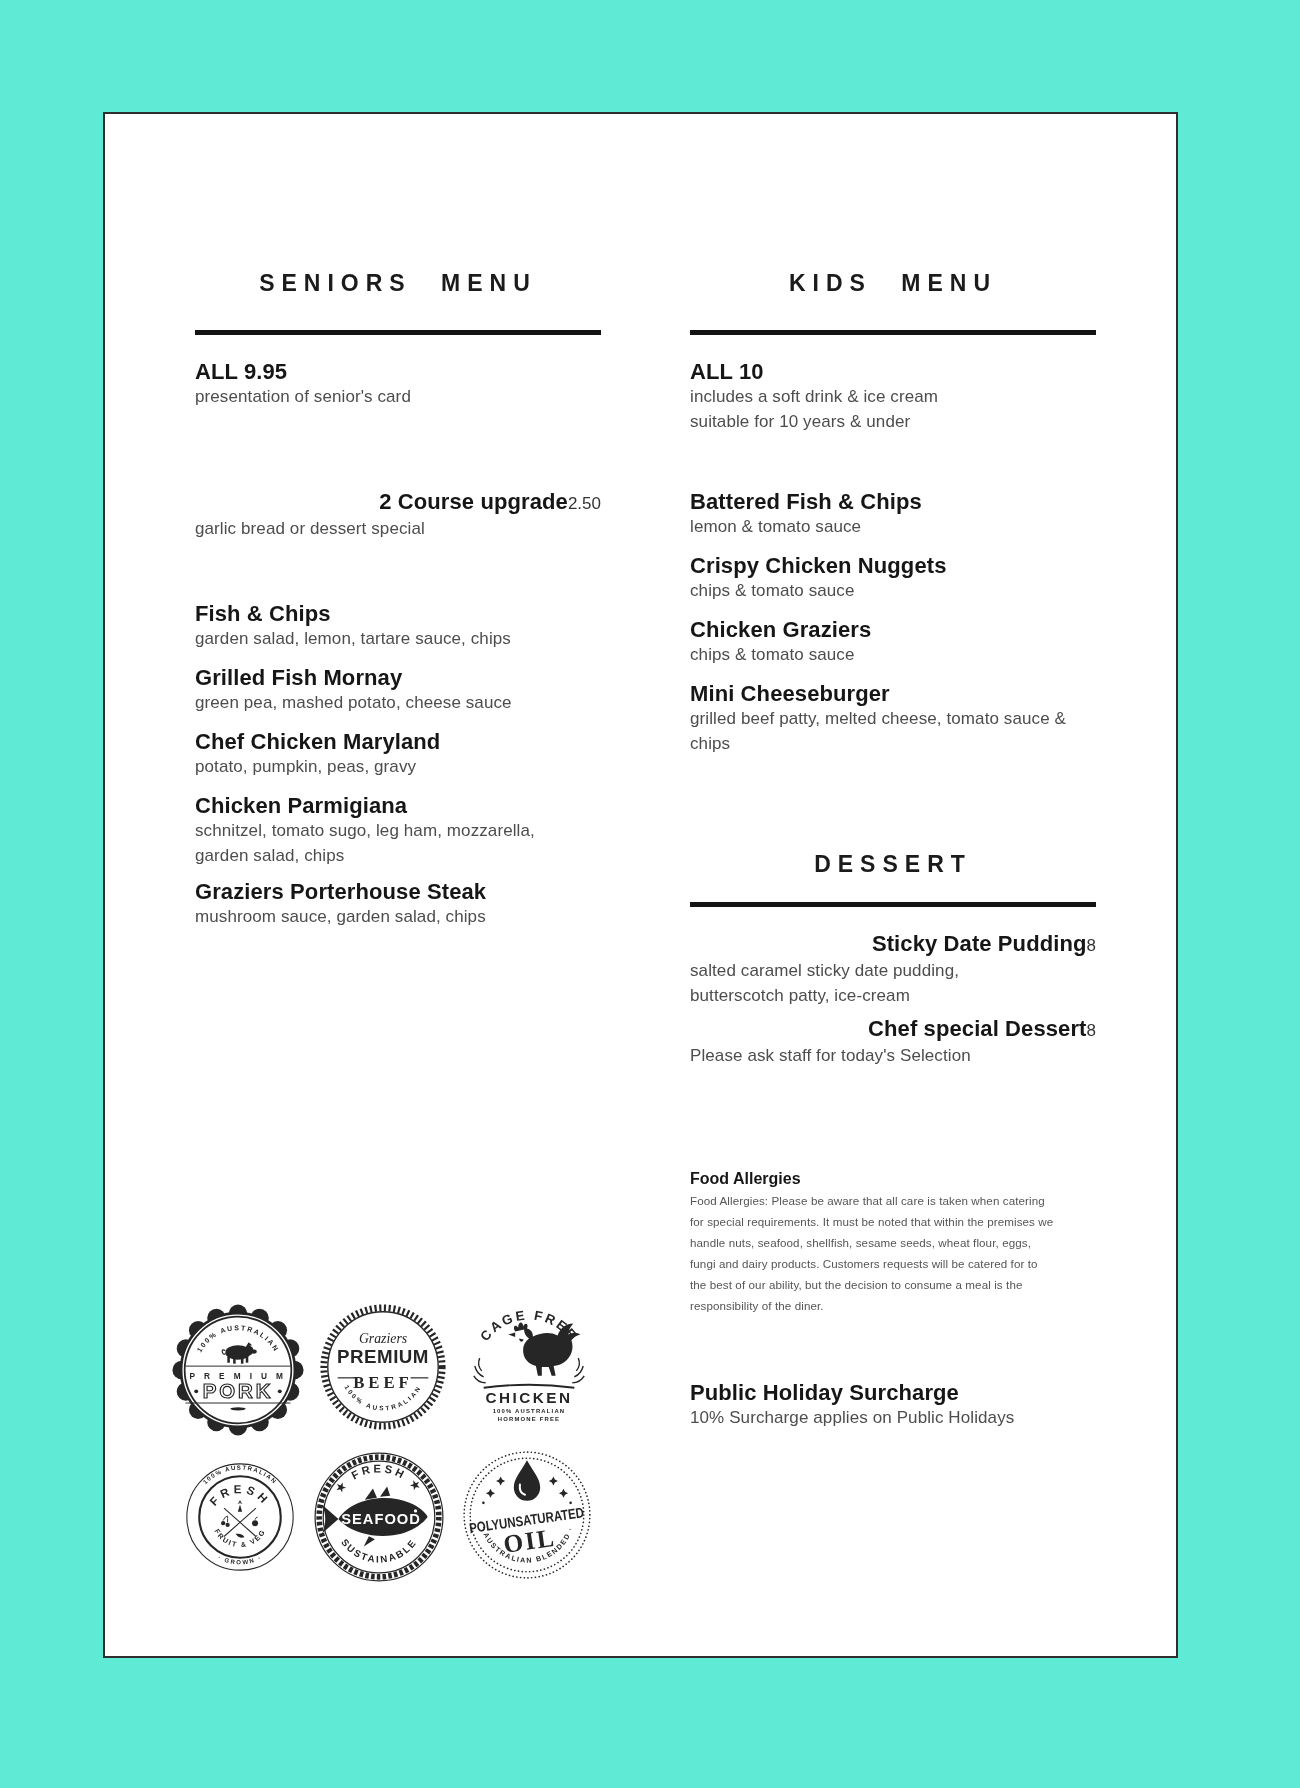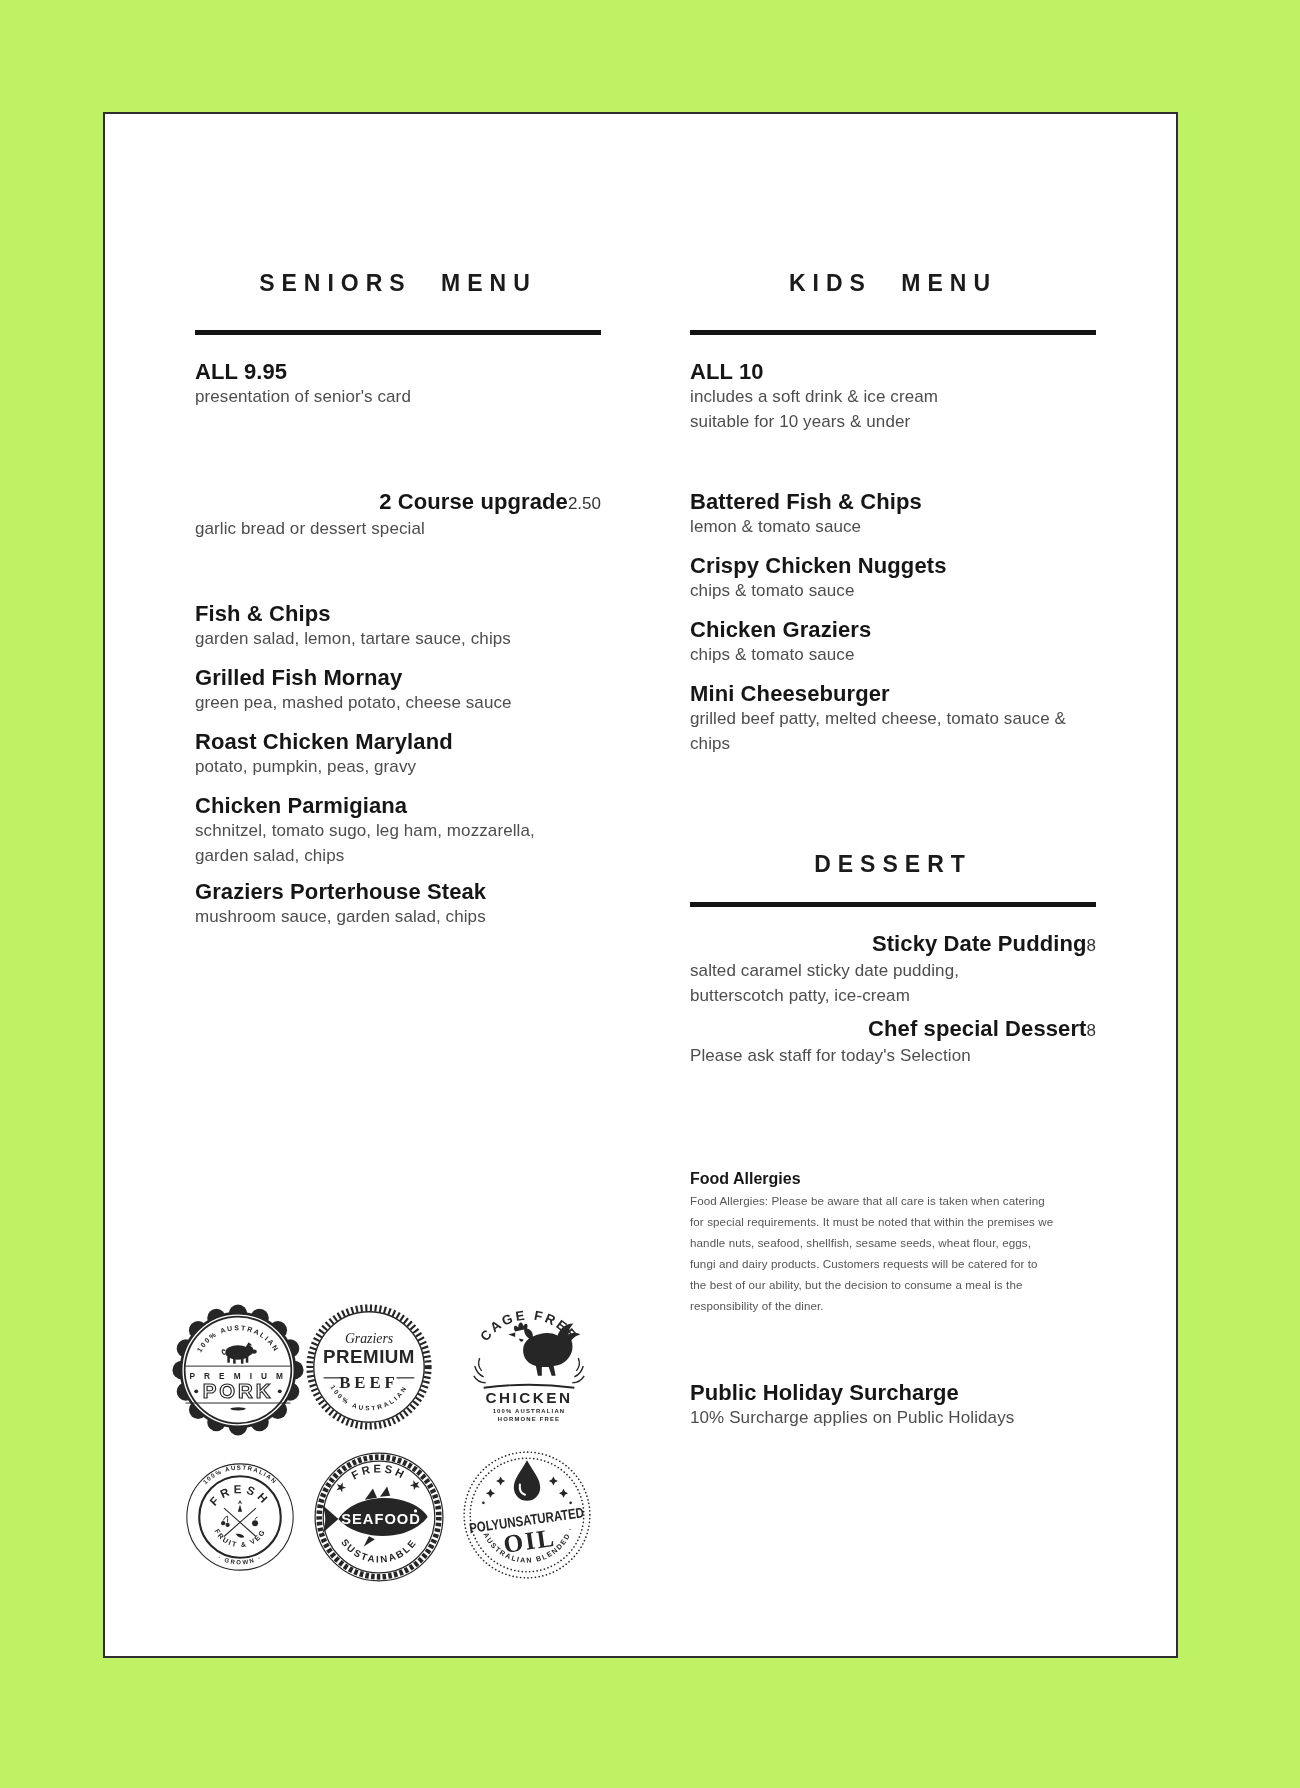--- a/index.html
+++ b/index.html
@@ -1,16 +1,16 @@
 <!DOCTYPE html>
 <html><head>
 <meta charset="utf-8">
 <style>
   html,body{margin:0;padding:0;background:#ffffff;}
-  .screen{position:relative;width:1300px;height:1788px;background:#bef264;
+  .screen{position:relative;width:1300px;height:1788px;background:#5eead4;
           font-family:"Liberation Sans",sans-serif;overflow:hidden;}
   .page{position:absolute;left:103px;top:112px;width:1071px;height:1542px;
         border:2px solid #2e2e2e;background:#ffffff;}
   .col{position:absolute;top:0;height:1788px;}
   .col-left{left:195px;width:406px;}
   .col-right{left:690px;width:406px;}
   .menu-title{position:absolute;width:100%;margin:0;text-align:center;
               font-size:23px;font-weight:800;letter-spacing:7px;word-spacing:16px;
               color:#1b1b1b;line-height:30px;}
   .rule{position:absolute;width:100%;height:5px;background:#141414;}
@@ -52,21 +52,21 @@
       <div class="item-name">Fish &amp; Chips</div>
       <div class="item-desc">garden salad, lemon, tartare sauce, chips</div>
     </div>
 
     <div class="block" style="top:665px">
       <div class="item-name">Grilled Fish Mornay</div>
       <div class="item-desc">green pea, mashed potato, cheese sauce</div>
     </div>
 
     <div class="block" style="top:729px">
-      <div class="item-name">Roast Chicken Maryland</div>
+      <div class="item-name">Chef Chicken Maryland</div>
       <div class="item-desc">potato, pumpkin, peas, gravy</div>
     </div>
 
     <div class="block" style="top:793px">
       <div class="item-name">Chicken Parmigiana</div>
       <div class="item-desc">schnitzel, tomato sugo, leg ham, mozzarella,</div>
       <div class="item-desc">garden salad, chips</div>
     </div>
 
     <div class="block" style="top:879px">
@@ -184,21 +184,21 @@
         <line x1="16" y1="66" x2="124" y2="66" stroke="#262626" stroke-width="1"></line>
         <text x="70" y="79" text-anchor="middle" font-size="8.5" font-weight="700" fill="#262626" letter-spacing="3.5">P R E M I U M</text>
         <circle cx="27" cy="92" r="2" fill="#262626"></circle>
           <circle cx="113" cy="92" r="2" fill="#262626"></circle>
         <text x="70" y="99" text-anchor="middle" font-size="21" font-weight="800" fill="#ffffff" stroke="#262626" stroke-width="1.2" letter-spacing="3">PORK</text>
         <line x1="16" y1="104" x2="124" y2="104" stroke="#262626" stroke-width="1"></line>
         <ellipse cx="70" cy="110" rx="8" ry="1.6" fill="#262626"></ellipse>
       </svg>
     </div>
 
-    <div class="badge" style="left:300px;top:1297px">
+    <div class="badge" style="left:314px;top:1297px">
       <svg width="138" height="140" viewBox="0 0 140 140">
         <defs>
             <path id="bf-bot" d="M 26 70 A 44 44 0 0 0 114 70"></path>
           </defs>
         <circle cx="70" cy="70" r="60" fill="none" stroke="#262626" stroke-width="7" stroke-dasharray="2.2 2.6"></circle>
         <circle cx="70" cy="70" r="56" fill="#ffffff" stroke="#262626" stroke-width="1.4"></circle>
         <text x="70" y="46" text-anchor="middle" font-size="14" font-style="italic" class="serif" fill="#262626">Graziers</text>
         <text x="70" y="66" text-anchor="middle" font-size="19" font-weight="800" fill="#262626" letter-spacing="0.5">PREMIUM</text>
         <line x1="24" y1="81" x2="42" y2="81" stroke="#262626" stroke-width="1.2"></line>
         <line x1="98" y1="81" x2="116" y2="81" stroke="#262626" stroke-width="1.2"></line>

